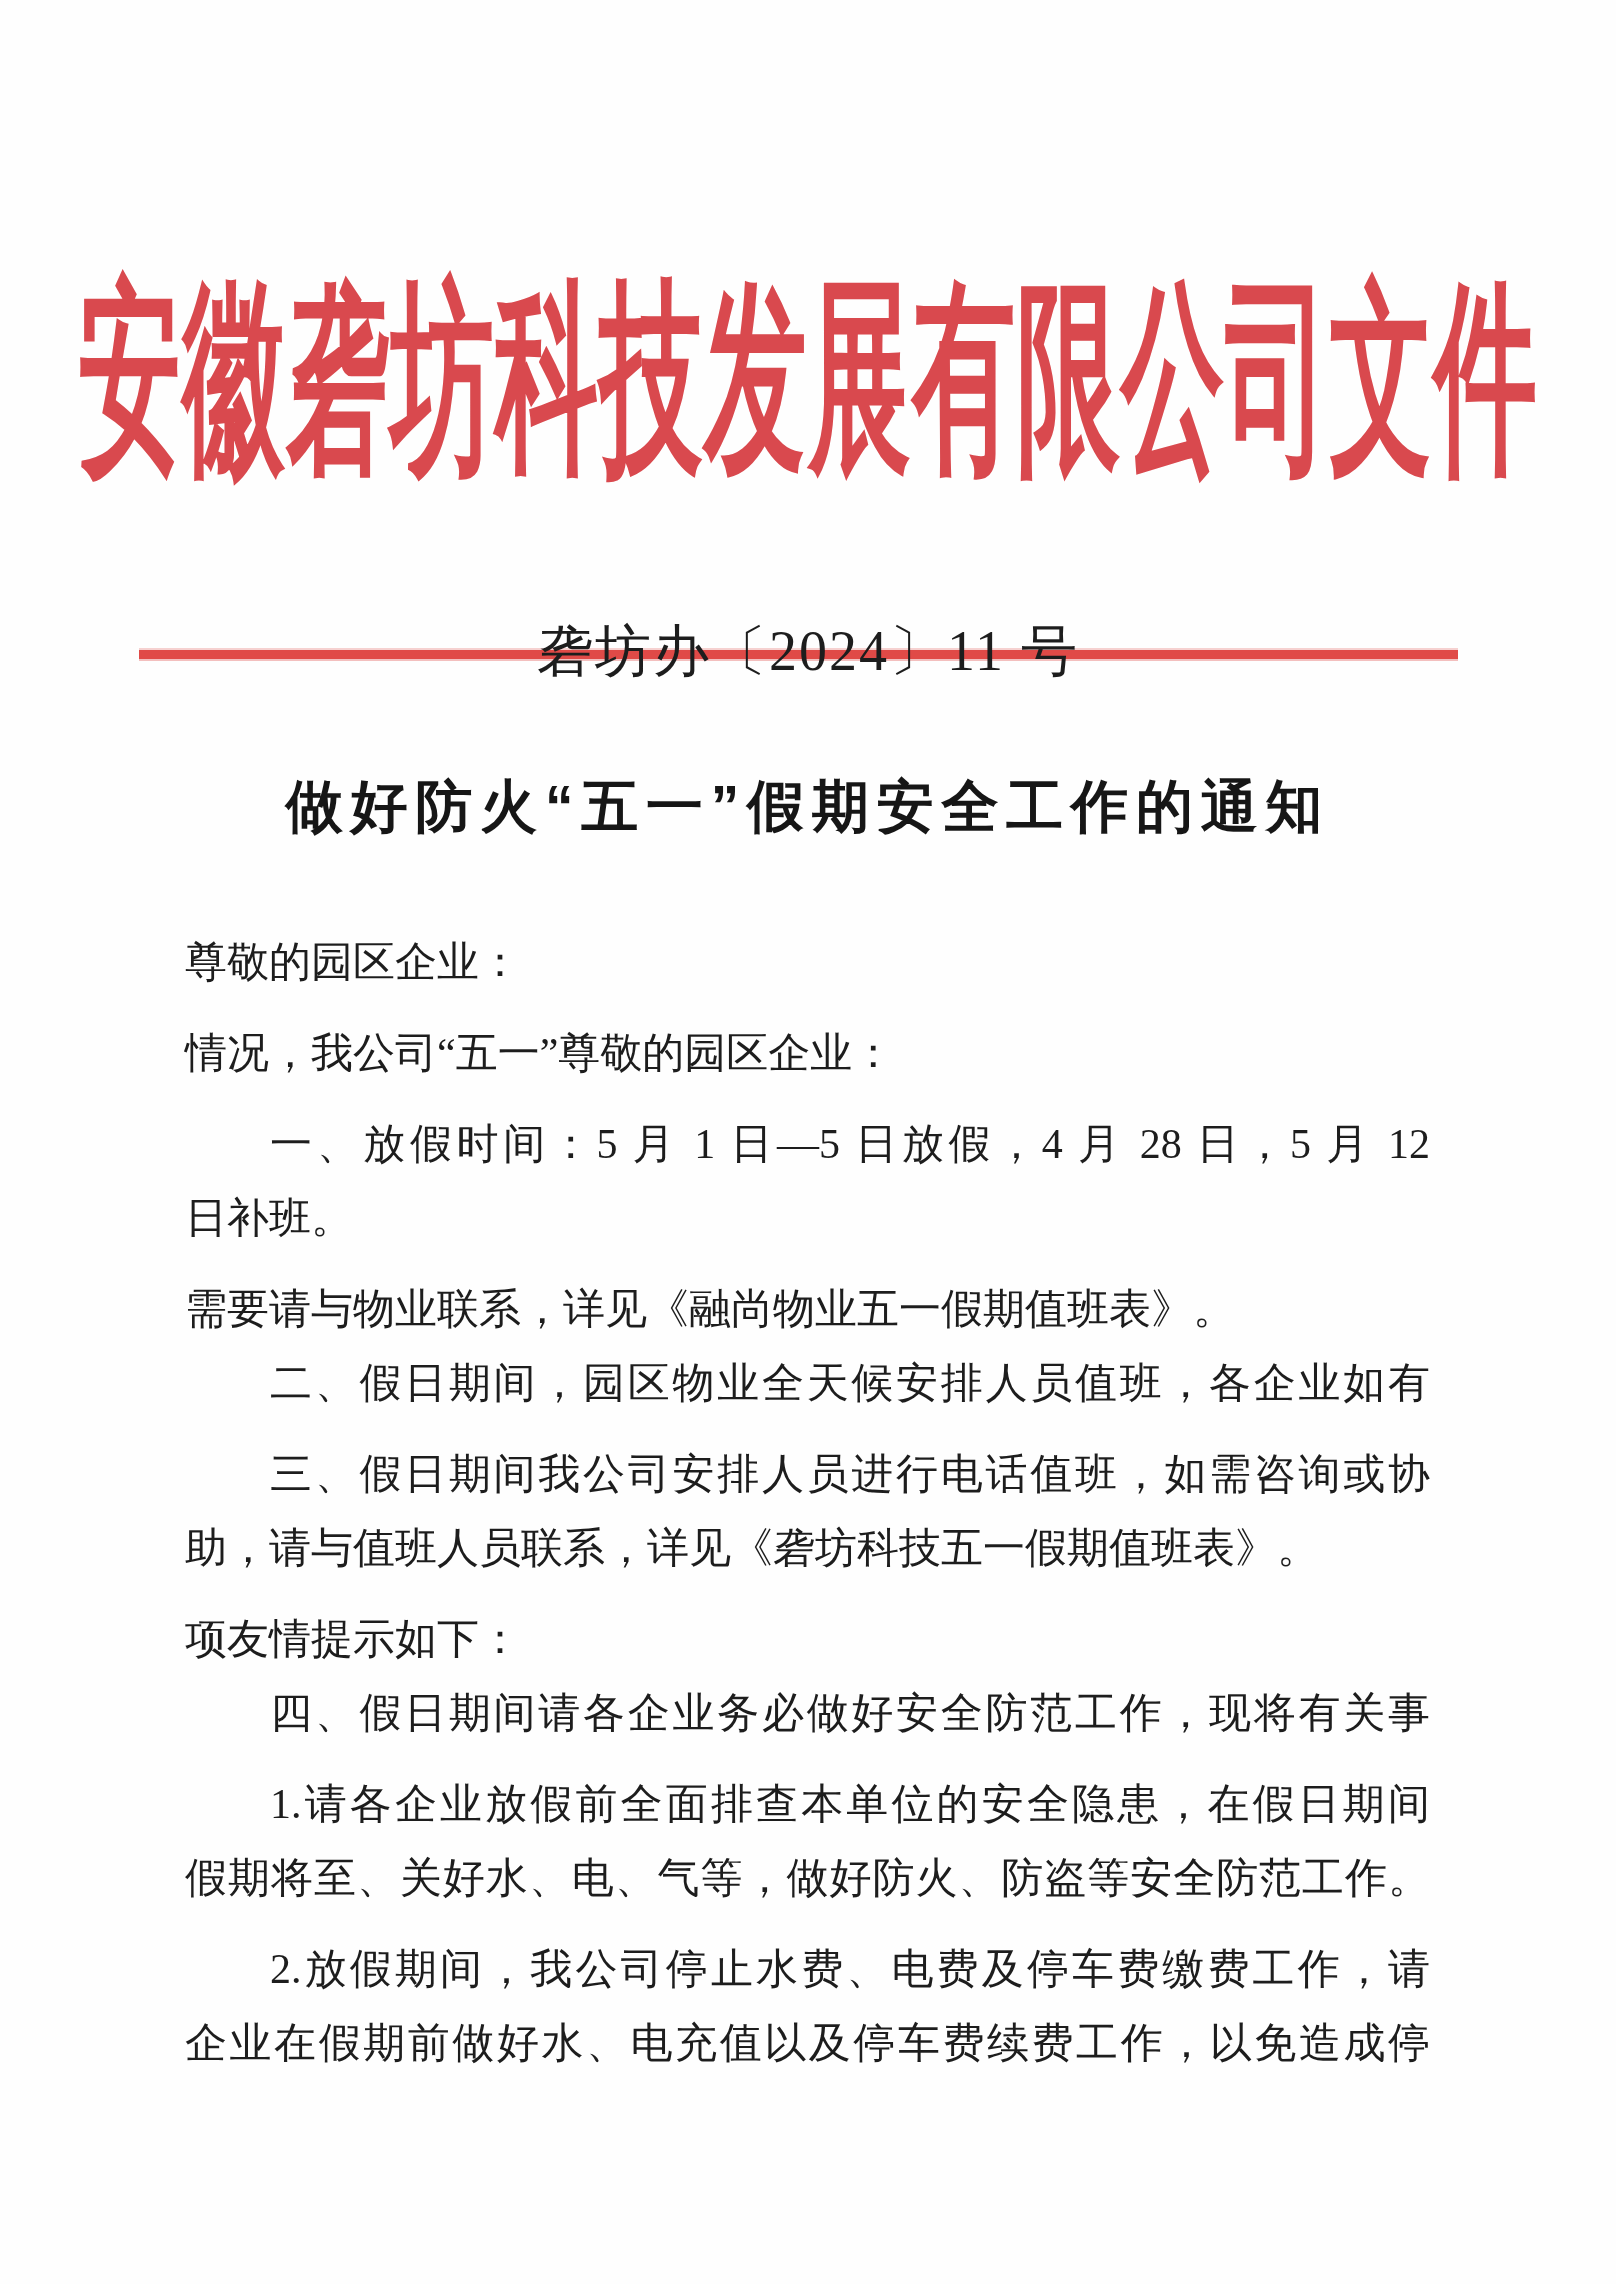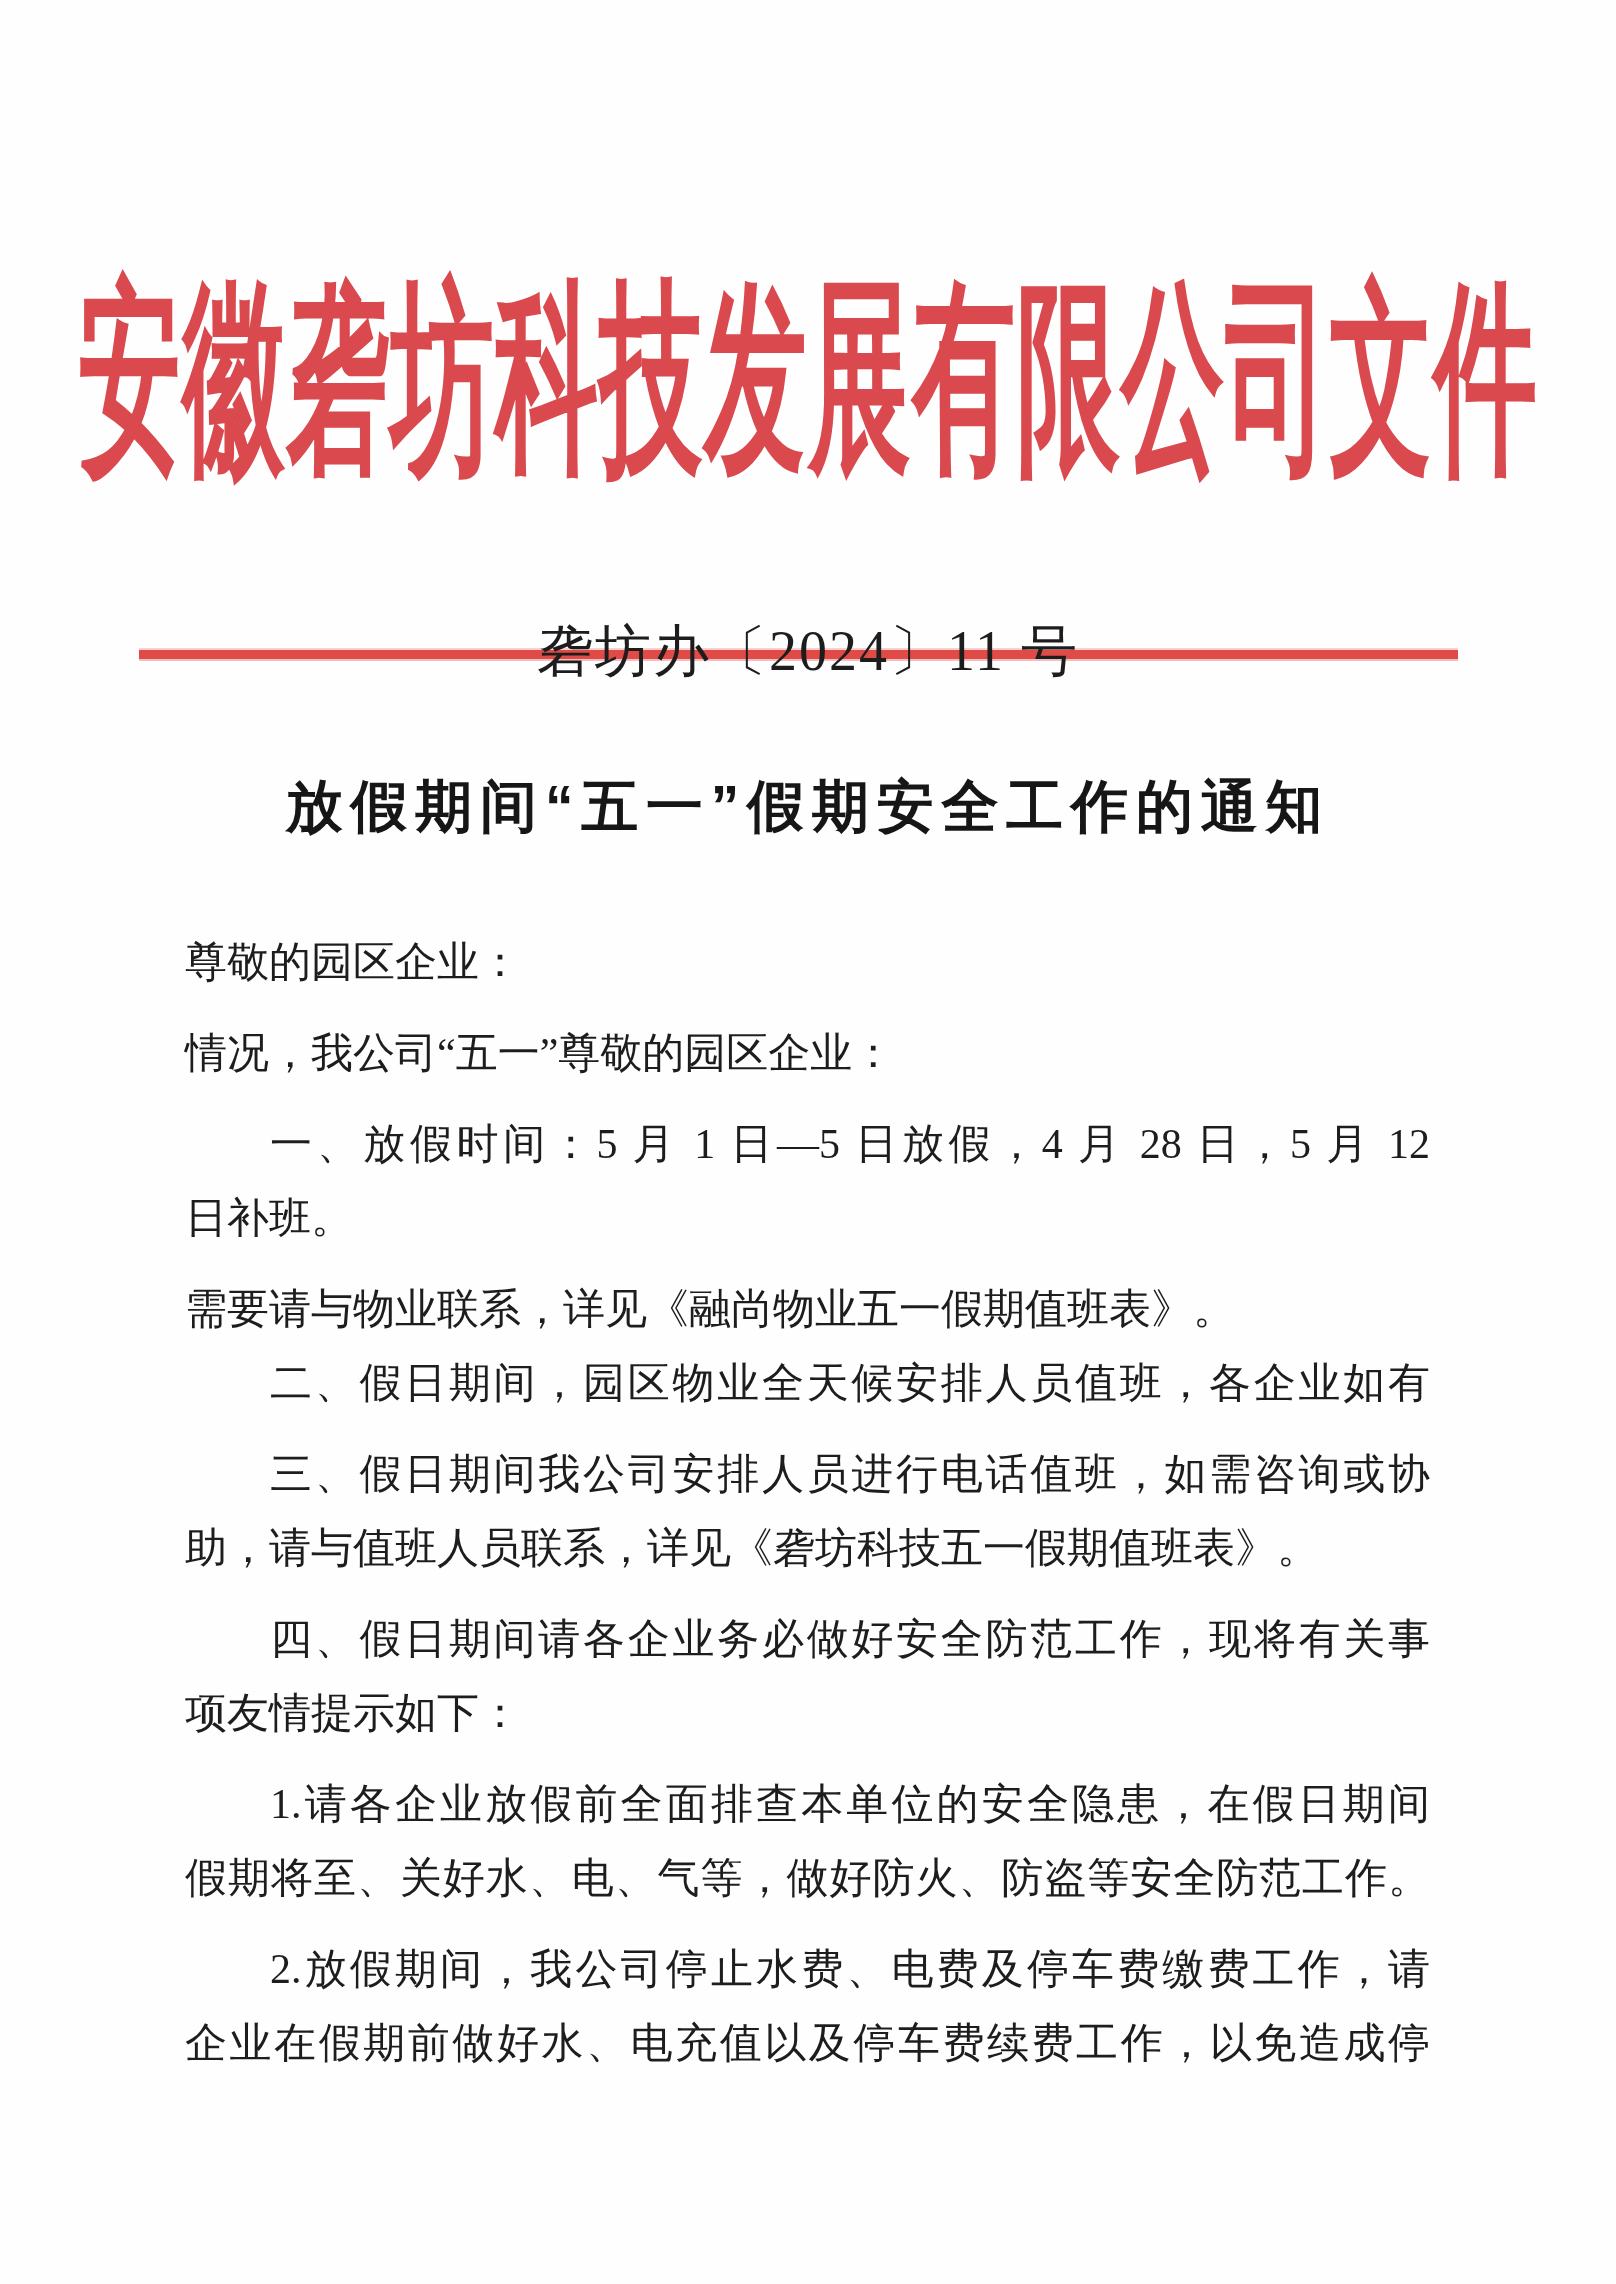--- a/index.html
+++ b/index.html
@@ -102,21 +102,21 @@
 <body>
 
 <div class="page">
 
   <div class="letterhead">安徽砻坊科技发展有限公司文件</div>
 
   <div class="doc-number">砻坊办〔2024〕11 号</div>
 
   <div class="red-divider"></div>
 
-  <h1 class="notice-title">放假期间“五一”假期安全工作的通知</h1>
+  <h1 class="notice-title">做好防火“五一”假期安全工作的通知</h1>
 
   <div class="body-block">
 
     <div class="para">
       <div class="line end">尊敬的园区企业：</div>
     </div>
 
     <div class="para">
       <div class="line end">情况，我公司“五一”尊敬的园区企业：</div>
     </div>
@@ -130,22 +130,22 @@
       <div class="line end">需要请与物业联系，详见《融尚物业五一假期值班表》。</div>
       <div class="line fill indent">二、假日期间，园区物业全天候安排人员值班，各企业如有</div>
     </div>
 
     <div class="para">
       <div class="line fill indent">三、假日期间我公司安排人员进行电话值班，如需咨询或协</div>
       <div class="line end">助，请与值班人员联系，详见《砻坊科技五一假期值班表》。</div>
     </div>
 
     <div class="para">
+      <div class="line end">项友情提示如下：</div>
       <div class="line fill indent">四、假日期间请各企业务必做好安全防范工作，现将有关事</div>
-      <div class="line end">项友情提示如下：</div>
     </div>
 
     <div class="para">
       <div class="line fill indent">1.请各企业放假前全面排查本单位的安全隐患，在假日期间</div>
       <div class="line fill">假期将至、关好水、电、气等，做好防火、防盗等安全防范工作。</div>
     </div>
 
     <div class="para">
       <div class="line fill indent">2.放假期间，我公司停止水费、电费及停车费缴费工作，请</div>
       <div class="line fill">企业在假期前做好水、电充值以及停车费续费工作，以免造成停</div>

